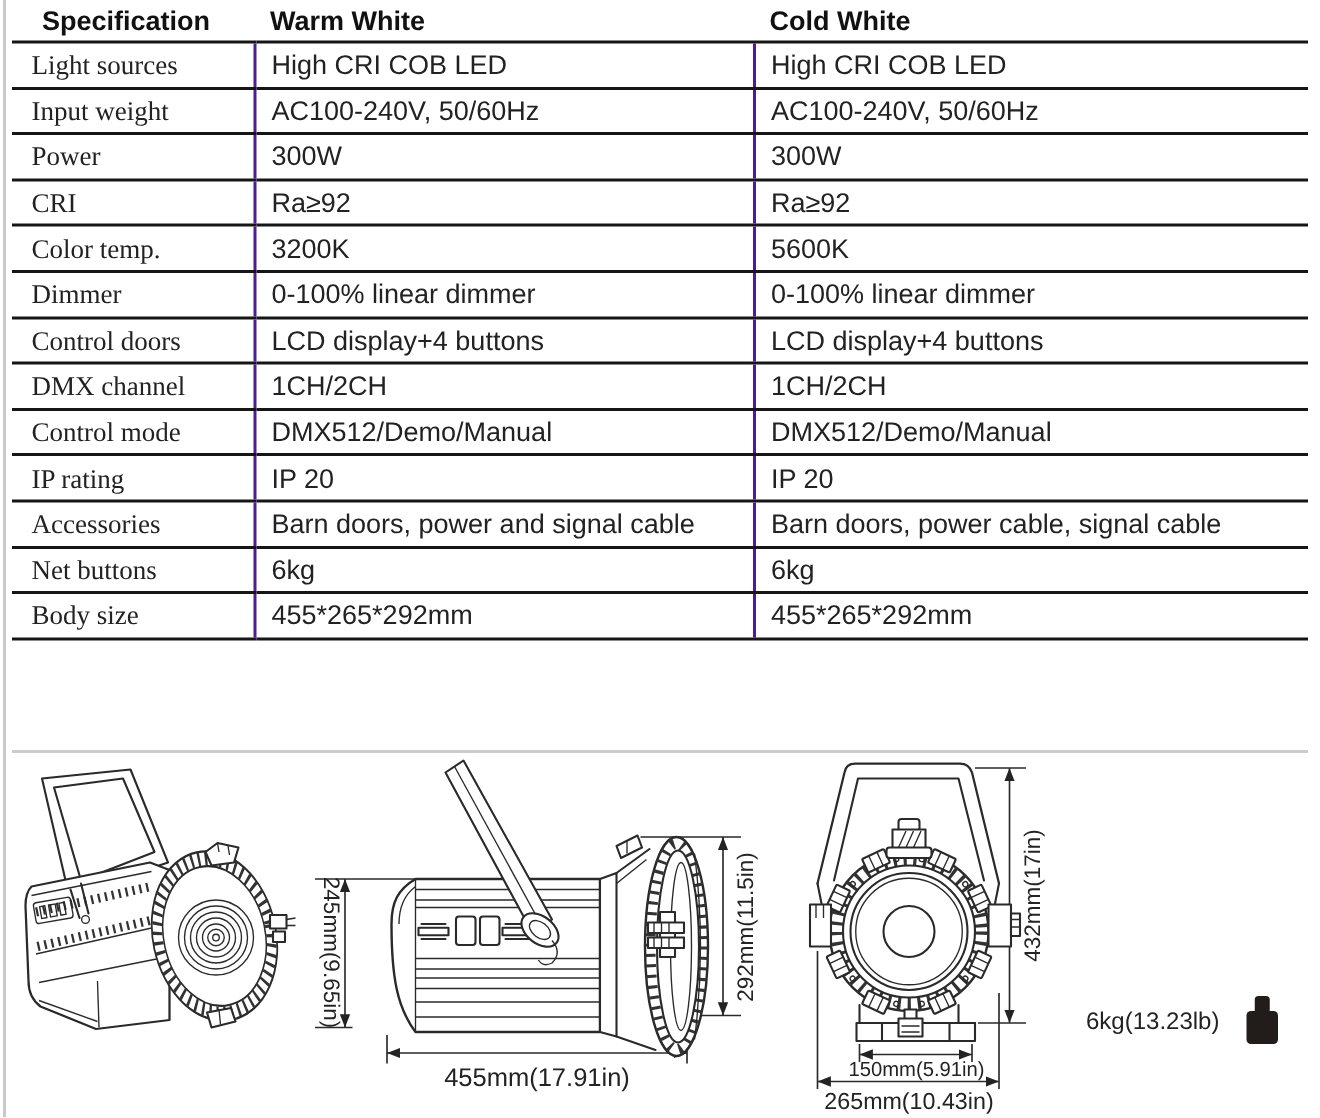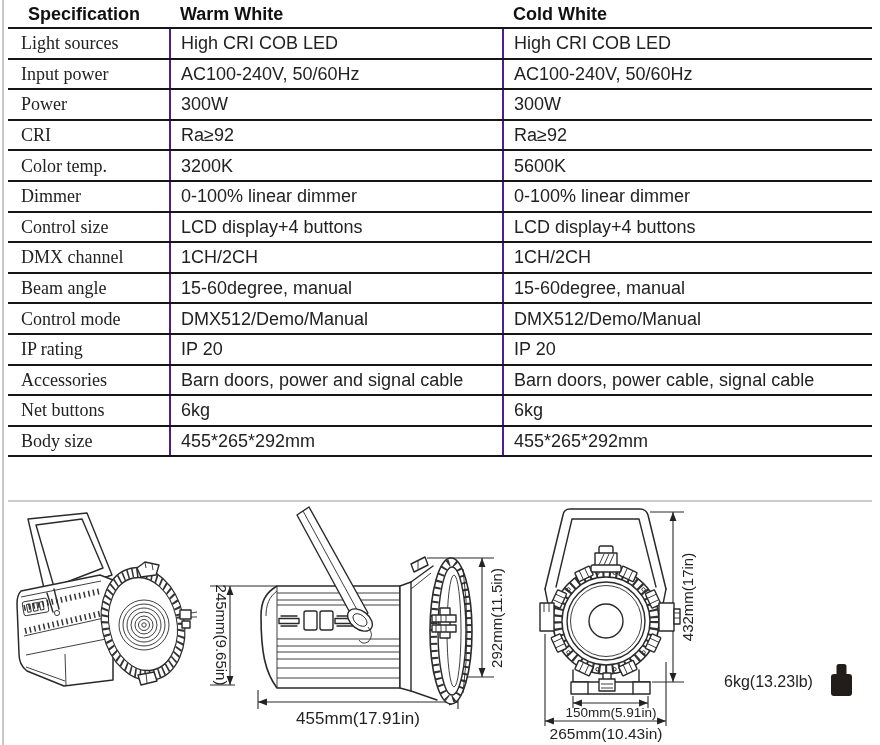--- a/index.html
+++ b/index.html
@@ -52,21 +52,21 @@
         <th>Cold White</th>
       </tr>
     </thead>
     <tbody>
       <tr>
           <td>Light sources</td>
           <td>High CRI COB LED</td>
           <td>High CRI COB LED</td>
         </tr>
       <tr>
-          <td>Input power</td>
+          <td>Input weight</td>
           <td>AC100-240V, 50/60Hz</td>
           <td>AC100-240V, 50/60Hz</td>
         </tr>
       <tr>
           <td>Power</td>
           <td>300W</td>
           <td>300W</td>
         </tr>
       <tr>
           <td>CRI</td>
@@ -77,33 +77,28 @@
           <td>Color temp.</td>
           <td>3200K</td>
           <td>5600K</td>
         </tr>
       <tr>
           <td>Dimmer</td>
           <td>0-100% linear dimmer</td>
           <td>0-100% linear dimmer</td>
         </tr>
       <tr>
-          <td>Control size</td>
+          <td>Control doors</td>
           <td>LCD display+4 buttons</td>
           <td>LCD display+4 buttons</td>
         </tr>
       <tr>
           <td>DMX channel</td>
           <td>1CH/2CH</td>
           <td>1CH/2CH</td>
-        </tr>
-      <tr>
-          <td>Beam angle</td>
-          <td>15-60degree, manual</td>
-          <td>15-60degree, manual</td>
         </tr>
       <tr>
           <td>Control mode</td>
           <td>DMX512/Demo/Manual</td>
           <td>DMX512/Demo/Manual</td>
         </tr>
       <tr>
           <td>IP rating</td>
           <td>IP 20</td>
           <td>IP 20</td>

